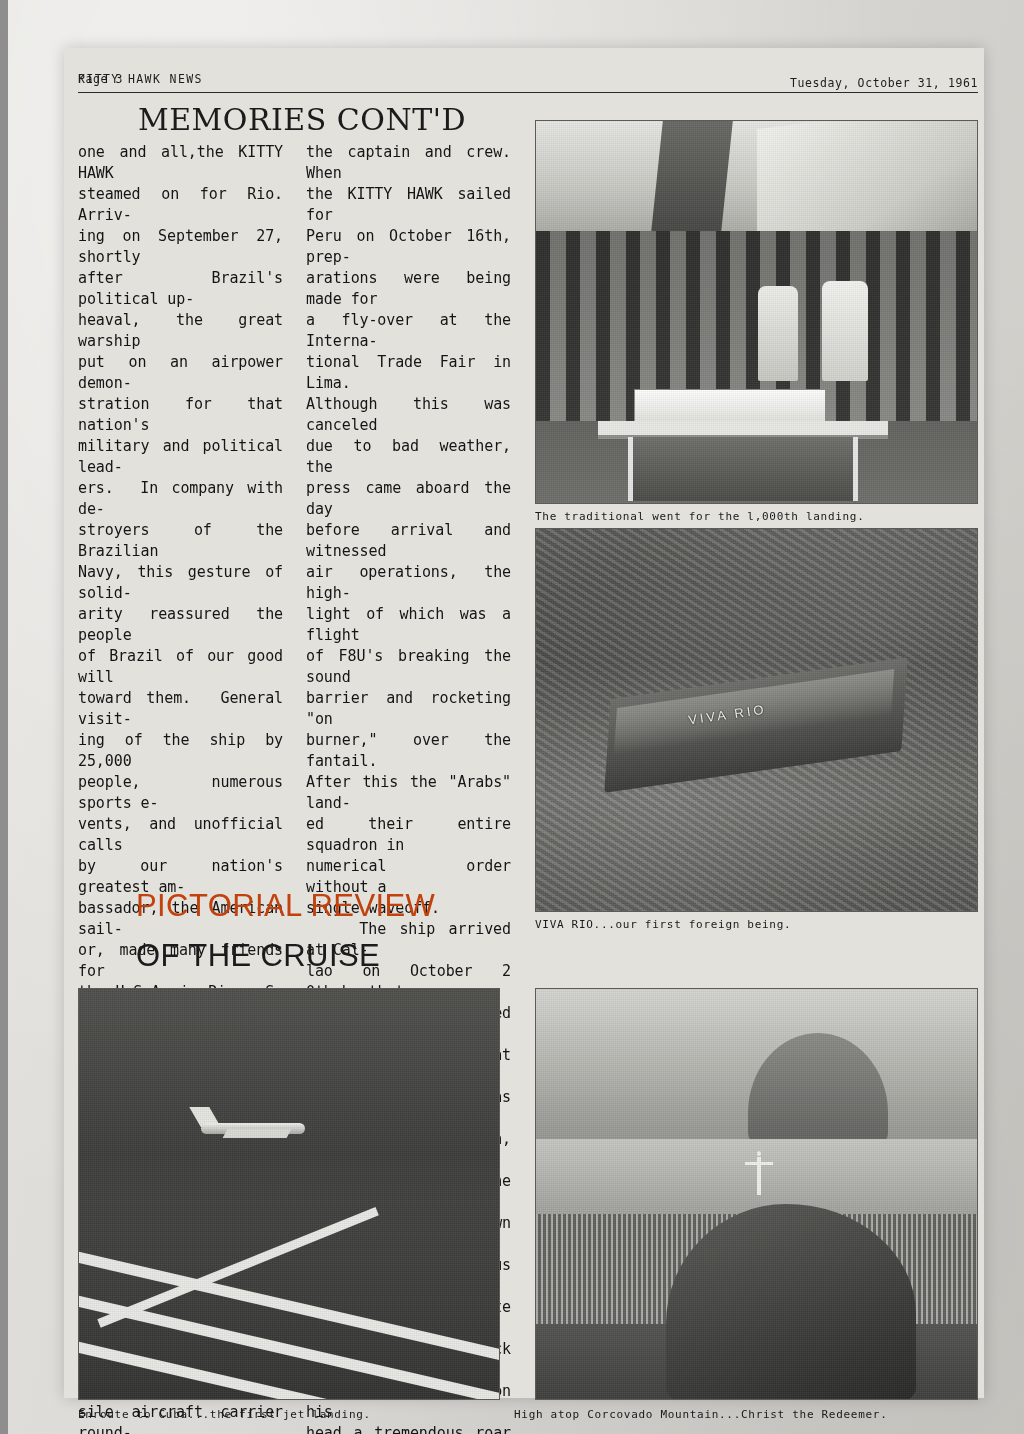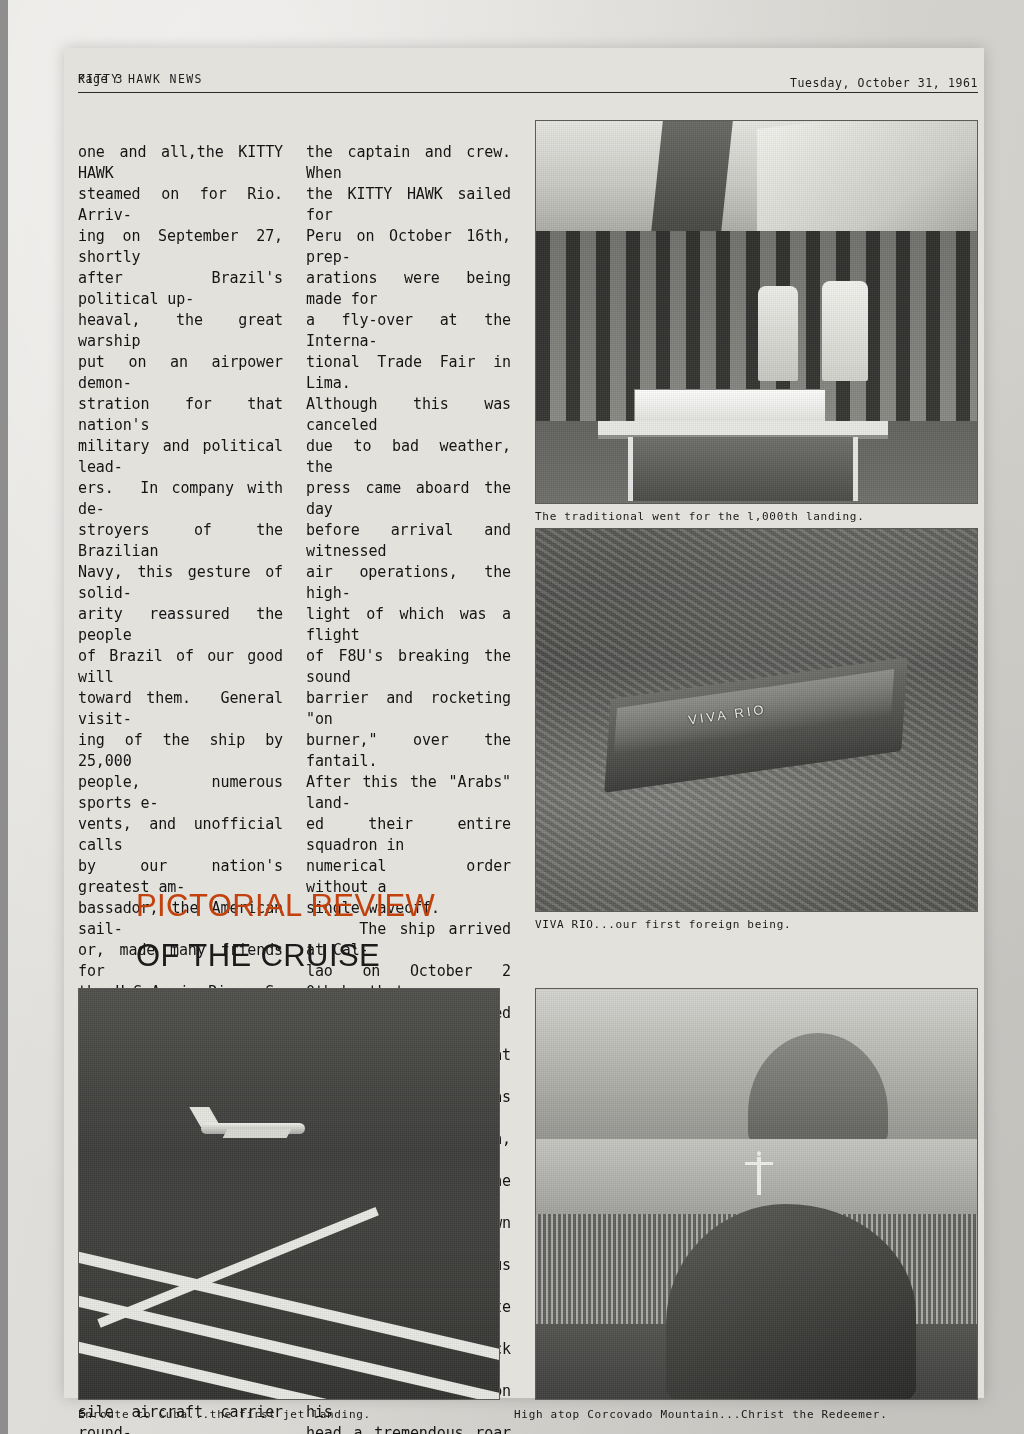--- a/index.html
+++ b/index.html
@@ -305,20 +305,21 @@
 
   <div class="content">
 
     <div class="masthead">
       <span class="left">Page 3</span>
       <span class="center">KITTY HAWK NEWS</span>
       <span class="right">Tuesday, October 31, 1961</span>
     </div>
     <div class="rule"></div>
 
+    <div class="headline-memories">MEMORIES CONT'D</div>
 
     <div class="col col1">one and all,the KITTY HAWK
 steamed on for Rio. Arriv-
 ing on September 27, shortly
 after Brazil's political up-
 heaval, the great warship
 put on an airpower demon-
 stration for that nation's
 military and political lead-
 ers.  In company with de-

